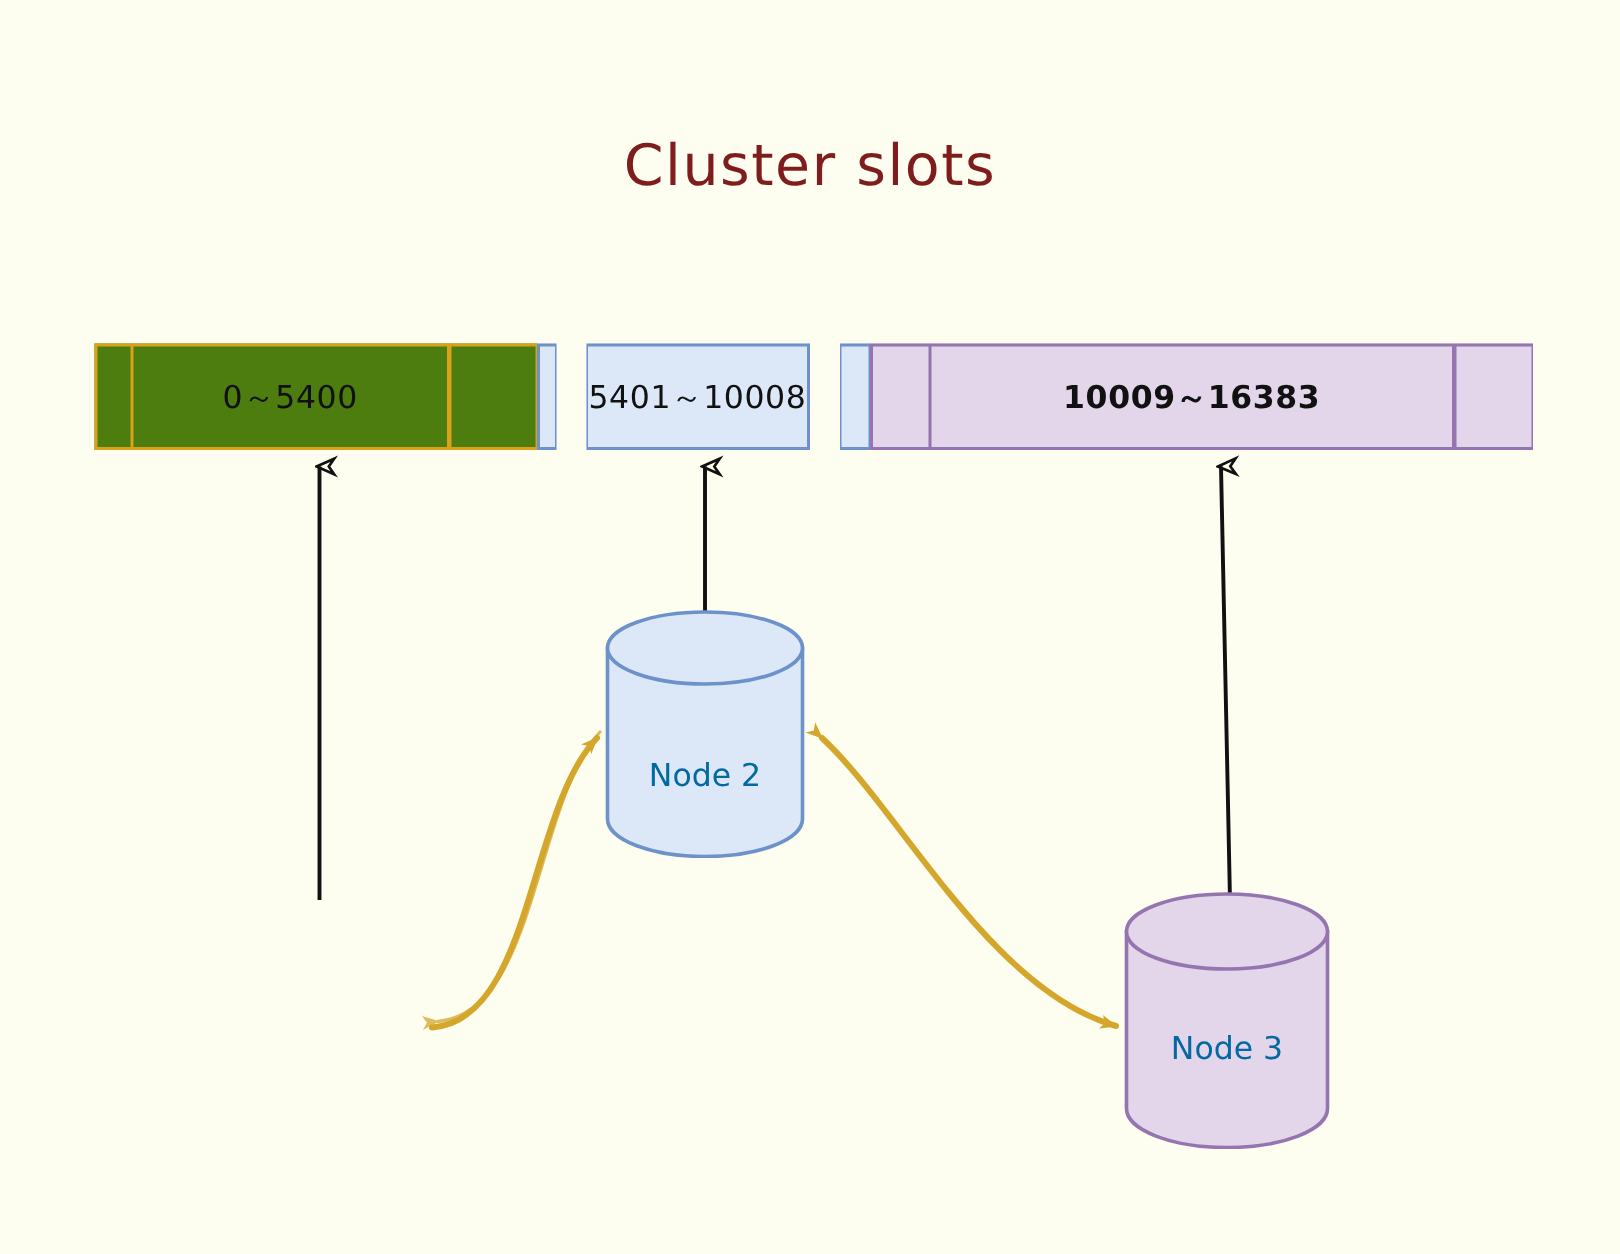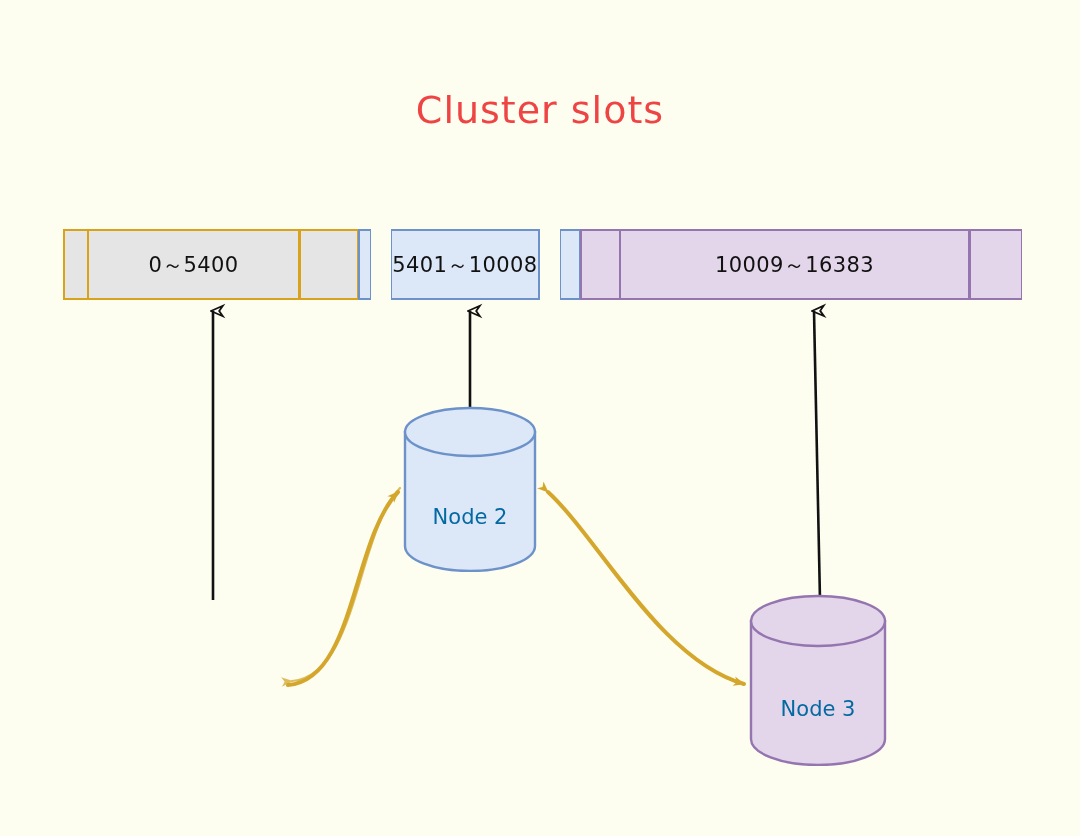--- a/index.html
+++ b/index.html
@@ -24,21 +24,21 @@
   .title {
     position: absolute;
     left: 0;
     top: 88px;
     width: 1080px;
     text-align: center;
     font-family: "DejaVu Sans", sans-serif;
     font-size: 38px;
     font-weight: 400;
     letter-spacing: 1px;
-    color: #ef4444;
+    color: #7f1d1d;
   }
 
   
   .slotbar {
     position: absolute;
     left: 63px;
     top: 229px;
     width: 959px;
     height: 71px;
     display: flex;
@@ -62,21 +62,21 @@
     justify-content: center;
     font-size: 21px;
     color: #111;
     letter-spacing: 0.4px;
     white-space: nowrap;
   }
 
   
   .seg-orange .cap,
   .seg-orange .body-cell {
-    background: #e5e5e5;
+    background: #4d7c0f;
     border: 2px solid #d9a21b;
   }
   .seg-orange .cap { border-right-width: 1px; }
   .seg-orange .body-cell { border-left-width: 1px; }
 
   
   .seg-blue .cap,
   .seg-blue .body-cell {
     background: #dce8f8;
     border: 2px solid #6c92c9;
@@ -137,21 +137,21 @@
     <div class="seg seg-blue" style="width:222px;gap:20px;">
       <div class="cap" style="width:22px;"></div>
       <div class="body-cell" style="width:164px;">
         <span>5401～10008</span>
       </div>
       <div class="cap" style="width:36px;border-left-width:1px;"></div>
     </div>
 
     <div class="seg seg-purple" style="width:442px;">
       <div class="cap" style="width:40px;"></div>
-      <div class="body-cell" style="width:350px;">
+      <div class="body-cell" style="width:350px;font-weight:bold;">
         <span>10009～16383</span>
       </div>
       <div class="cap" style="width:52px;border-left-width:1px;"></div>
     </div>
 
   </div>
 
   <svg id="wires" viewBox="0 0 1080 836">
     <defs>
       <marker id="openUp" markerWidth="16" markerHeight="16" refX="8" refY="3.2" orient="auto" markerUnits="userSpaceOnUse">
@@ -191,16 +191,16 @@
       <ellipse cx="68" cy="26" rx="65" ry="24" fill="#dce8f8" stroke="#6c92c9" stroke-width="2.4"></ellipse>
     </svg>
     <div class="cyl-label" style="top:99px;">Node 2</div>
   </div>
 
   <div class="cyl" style="left:748px;top:594px;width:140px;height:172px;">
     <svg width="140" height="172" viewBox="0 0 140 172">
       <path d="M3,27 L3,145 A67,26 0 0 0 137,145 L137,27 Z" fill="#e3d5ea" stroke="#9575b0" stroke-width="2.4"></path>
       <ellipse cx="70" cy="27" rx="67" ry="25" fill="#e3d5ea" stroke="#9575b0" stroke-width="2.4"></ellipse>
     </svg>
-    <div class="cyl-label" style="top:103px;">Node 3</div>
+    <div class="cyl-label" style="top:93px;">Node 3</div>
   </div>
 
 </div>
 
 </body></html>

